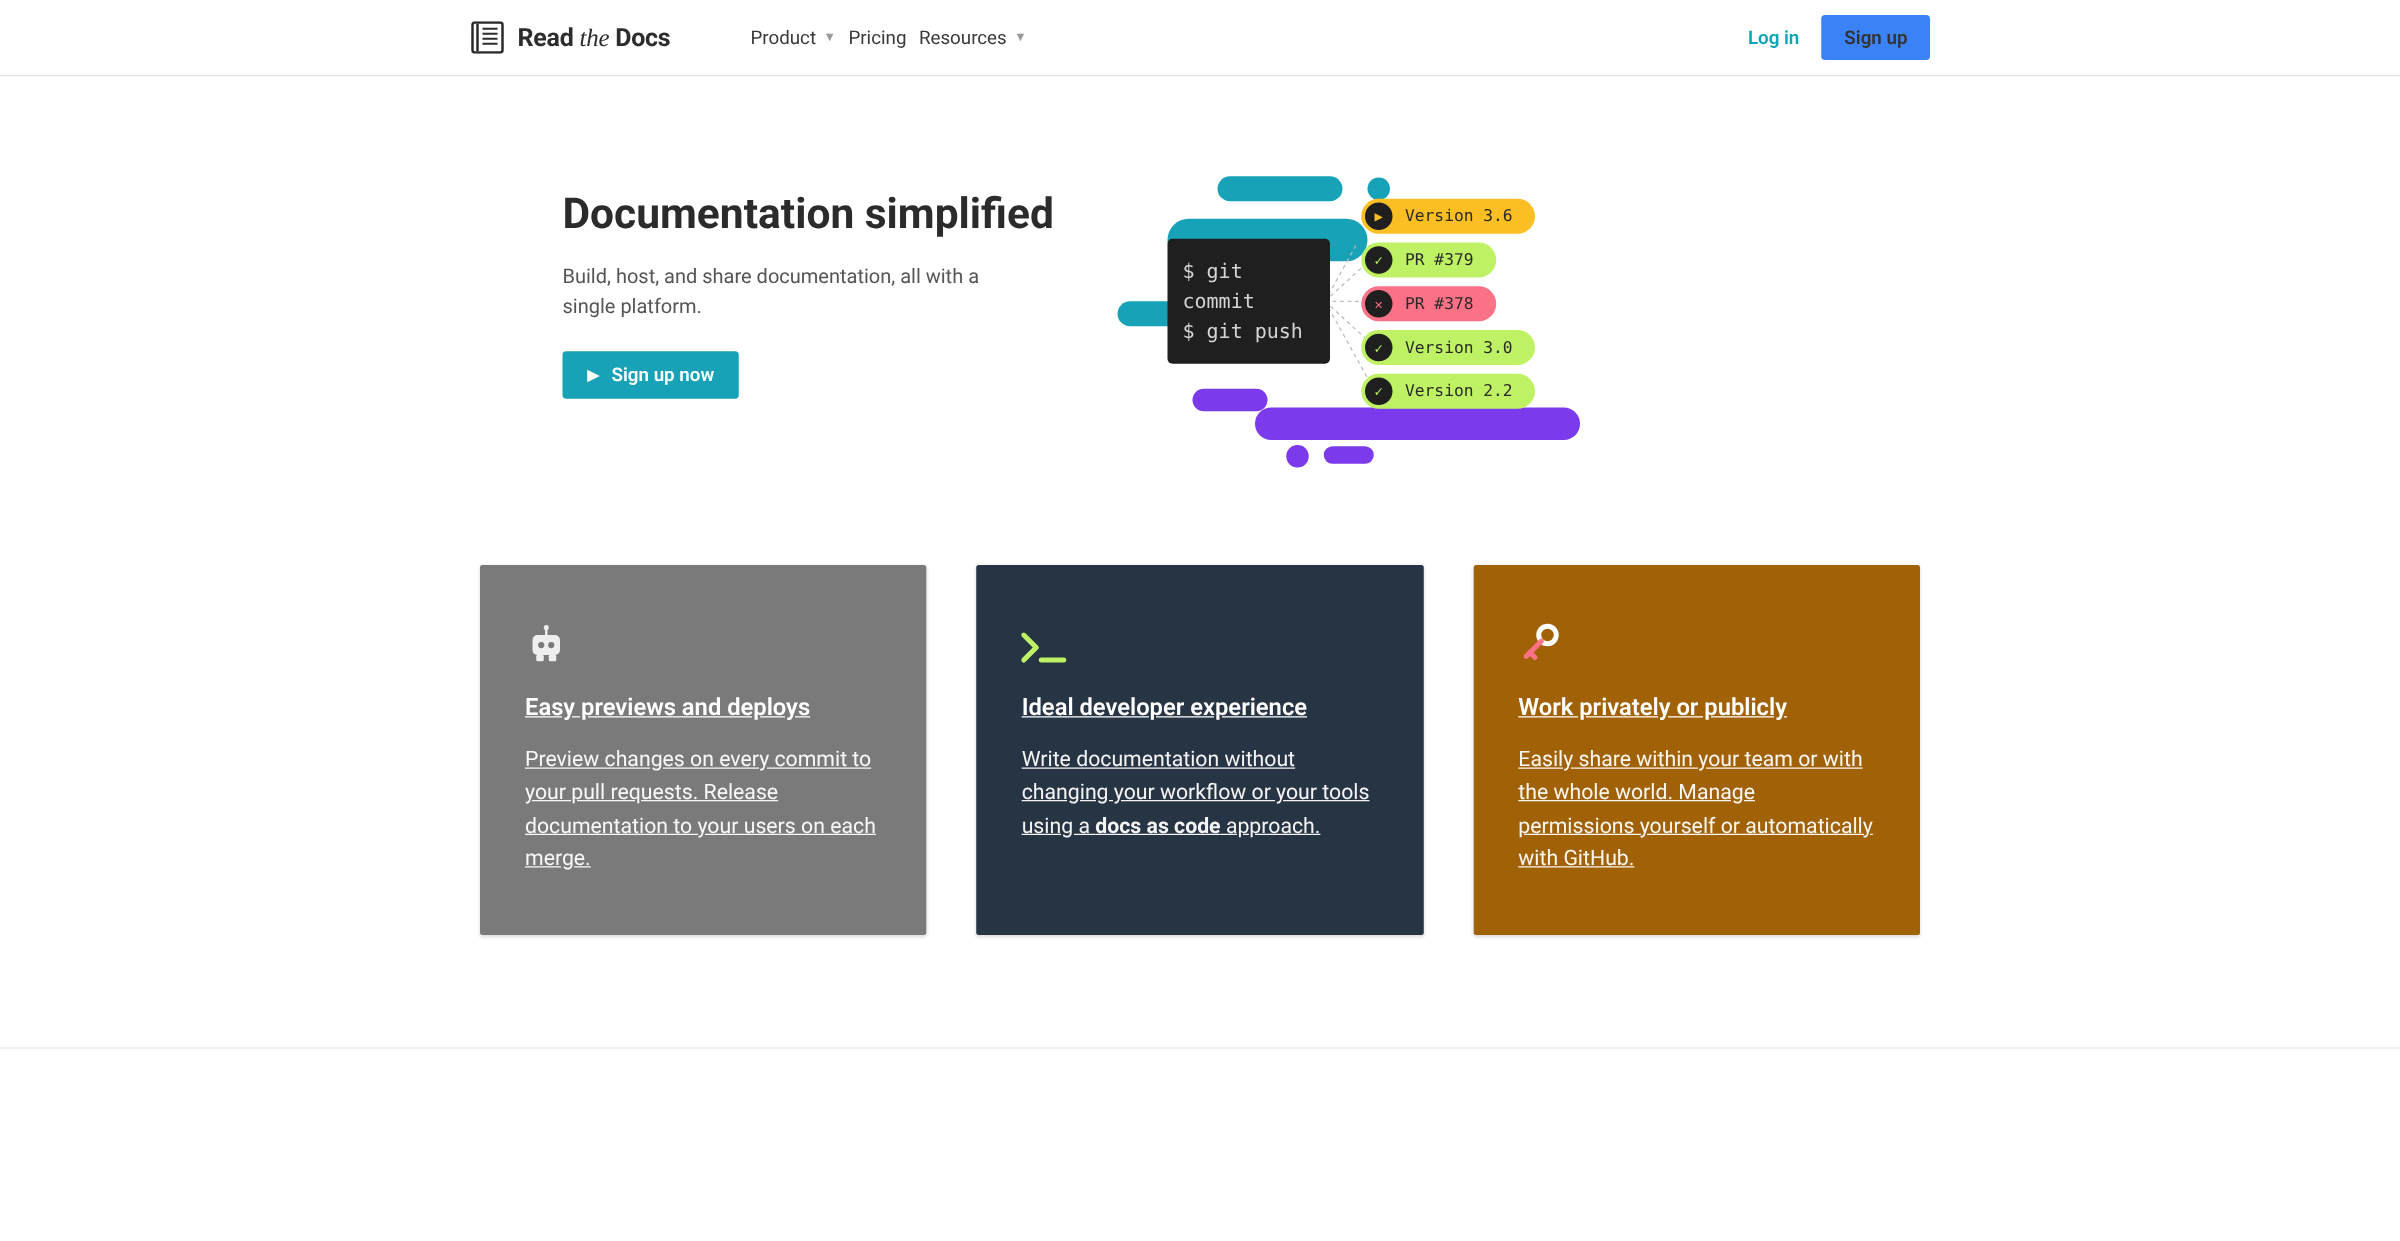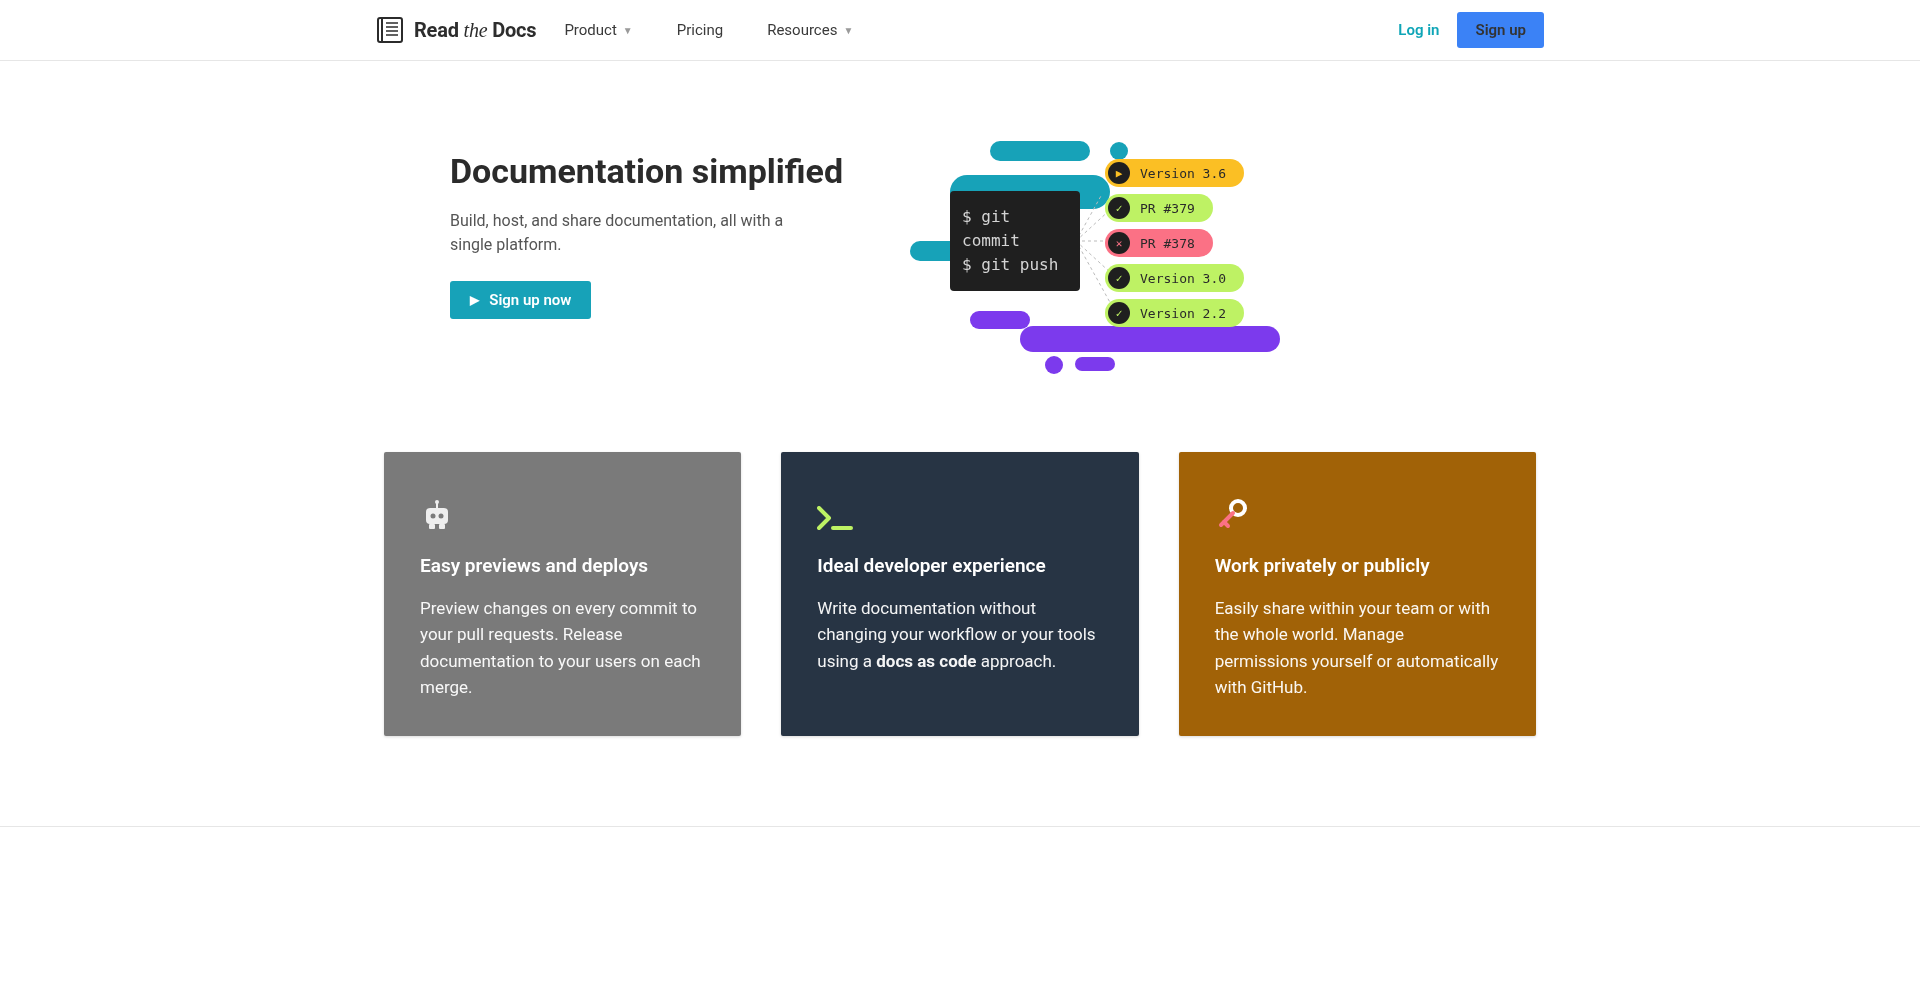--- a/index.html
+++ b/index.html
@@ -4,28 +4,28 @@
 <style>
 * { margin:0; padding:0; box-sizing:border-box; }
 body { font-family: -apple-system, BlinkMacSystemFont, "Segoe UI", Roboto, "Helvetica Neue", Arial, sans-serif; color:#2d2d2d; background:#fff; }
 .page { width:100%; }
 .topbar { border-bottom:1px solid #e6e6e6; }
 .topbar-inner { max-width:1200px; margin:0 auto; display:flex; align-items:center; justify-content:space-between; padding:12px 16px; }
 .brand { display:flex; align-items:center; gap:10px; }
 .brand-mark { width:28px; height:26px; }
 .brand-text { font-size:20px; font-weight:700; letter-spacing:-0.2px; }
 .brand-text .thin { font-weight:400; font-style:italic; font-family: Georgia, 'Times New Roman', serif; }
-.nav { display:flex; align-items:center; gap:44px; margin-left:28px;justify-content:center; }
+.nav { display:flex; align-items:center; gap:10px; margin-left:64px;justify-content:center; }
 .nav-item { color:#3a3a3a; cursor:pointer; font-size:15px; display:flex; align-items:center; gap:6px; }
 .chev { font-size:10px; color:#9a9a9a; }
 .auth { display:flex; align-items:center; gap:18px; }
 .login { color:#0ea5b7; font-weight:600; font-size:15px; cursor:pointer; }
 .signup { background:#3b82f6; color:#333; padding:9px 18px; border-radius:3px; font-weight:600; font-size:15px; cursor:pointer; }
 
-.hero { max-width:1200px; margin:0 auto; padding:90px 16px 70px 90px; display:flex; gap:40px; align-items:flex-start; }
+.hero { max-width:1200px; margin:0 auto; padding:90px 16px 70px 90px; display:flex; gap:24px; align-items:flex-start; }
 .hero-left { flex:0 0 420px; }
 .hero h1 { font-size:34px; font-weight:700; color:#2b2b2b; margin-bottom:18px; }
 .hero p { font-size:16px; color:#555; line-height:1.5; margin-bottom:24px; max-width:340px; }
 .cta { display:inline-flex; align-items:center; gap:10px; background:#17a2b8; color:#fff; padding:10px 20px; border-radius:3px; font-weight:600; font-size:15px; cursor:pointer; }
 .cta .play { font-size:12px; }
 
 .hero-right { flex:1; position:relative; height:230px; }
 .lines-anchor { position:absolute; left:162px; top:45px; pointer-events:none; }
 .blob { position:absolute; border-radius:999px; }
 .b1{ width:100px; height:20px; background:#17a2b8; left:80px; top:-10px; border-radius:12px;}
@@ -39,21 +39,21 @@
 .term { position:absolute; left:40px; top:40px; width:130px; height:100px; background:#1f1f1f; border-radius:4px; padding:14px 12px; font-family: ui-monospace, "SFMono-Regular", Menlo, monospace; font-size:16px; line-height:1.5; color:#d4d4d4; }
 .pills { position:absolute; left:195px; top:8px; display:flex; flex-direction:column; gap:7px; }
 .pill { display:flex; align-items:center; gap:10px; padding:3px 18px 3px 3px; border-radius:999px; font-family: ui-monospace, Menlo, monospace; font-size:13px; font-weight:500; color:#2a2a2a; width:fit-content; }
 .pill .ic { width:22px; height:22px; border-radius:50%; display:flex; align-items:center; justify-content:center; font-size:11px; color:#fff; flex:0 0 22px; }
 .p-yellow{ background:#fbbf24; } .p-yellow .ic{ background:#1f1f1f; color:#fbbf24;}
 .p-lime{ background:#bef264; } .p-lime .ic{ background:#1f1f1f; color:#bef264;}
 .p-red{ background:#fb7185; } .p-red .ic{ background:#1f1f1f; color:#fb7185;}
 
 .features-wrap { border-top:1px solid transparent; padding:0 0 60px; }
 .features { max-width:1200px; margin:0 auto; padding:0 24px; display:grid; grid-template-columns:repeat(3,1fr); gap:40px; }
-.card { padding:44px 36px 36px; border-radius:2px; color:#fff; box-shadow:0 1px 3px rgba(0,0,0,0.15); }
+.card { padding:44px 36px 48px; border-radius:2px; color:#fff; box-shadow:0 1px 3px rgba(0,0,0,0.15);text-decoration:underline; }
 .card .icon { height:36px; margin-bottom:22px; display:flex; align-items:flex-end; }
 .card h3 { font-size:19px; font-weight:600; margin-bottom:18px; }
 .card p { font-size:17px; line-height:1.55; opacity:0.95; }
 .card1{ background:#7a7a7a; }
 .card2{ background:#273444; }
 .card3{ background:#a16207; }
 .bold { font-weight:700; }
 hr.bottom { border:none; border-top:1px solid #e6e6e6; margin-top:30px;}
 </style>
 </head>

